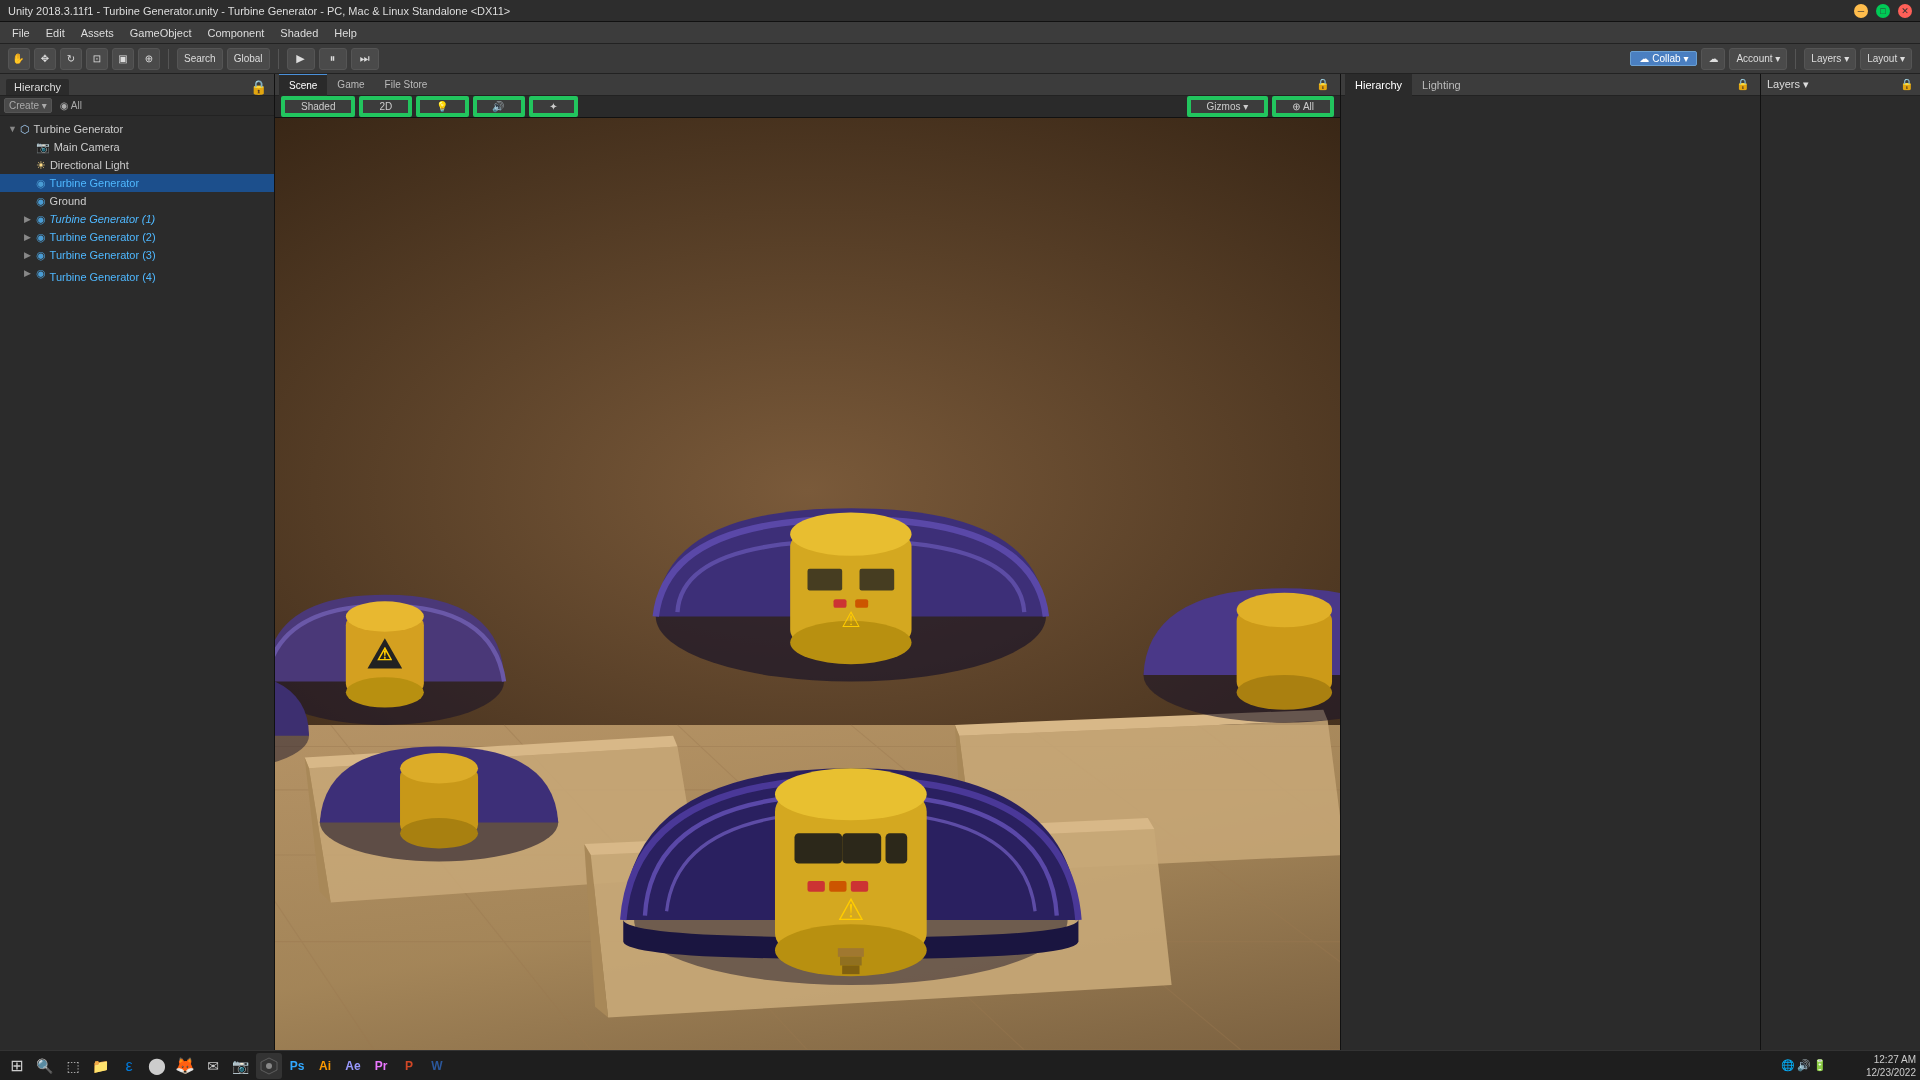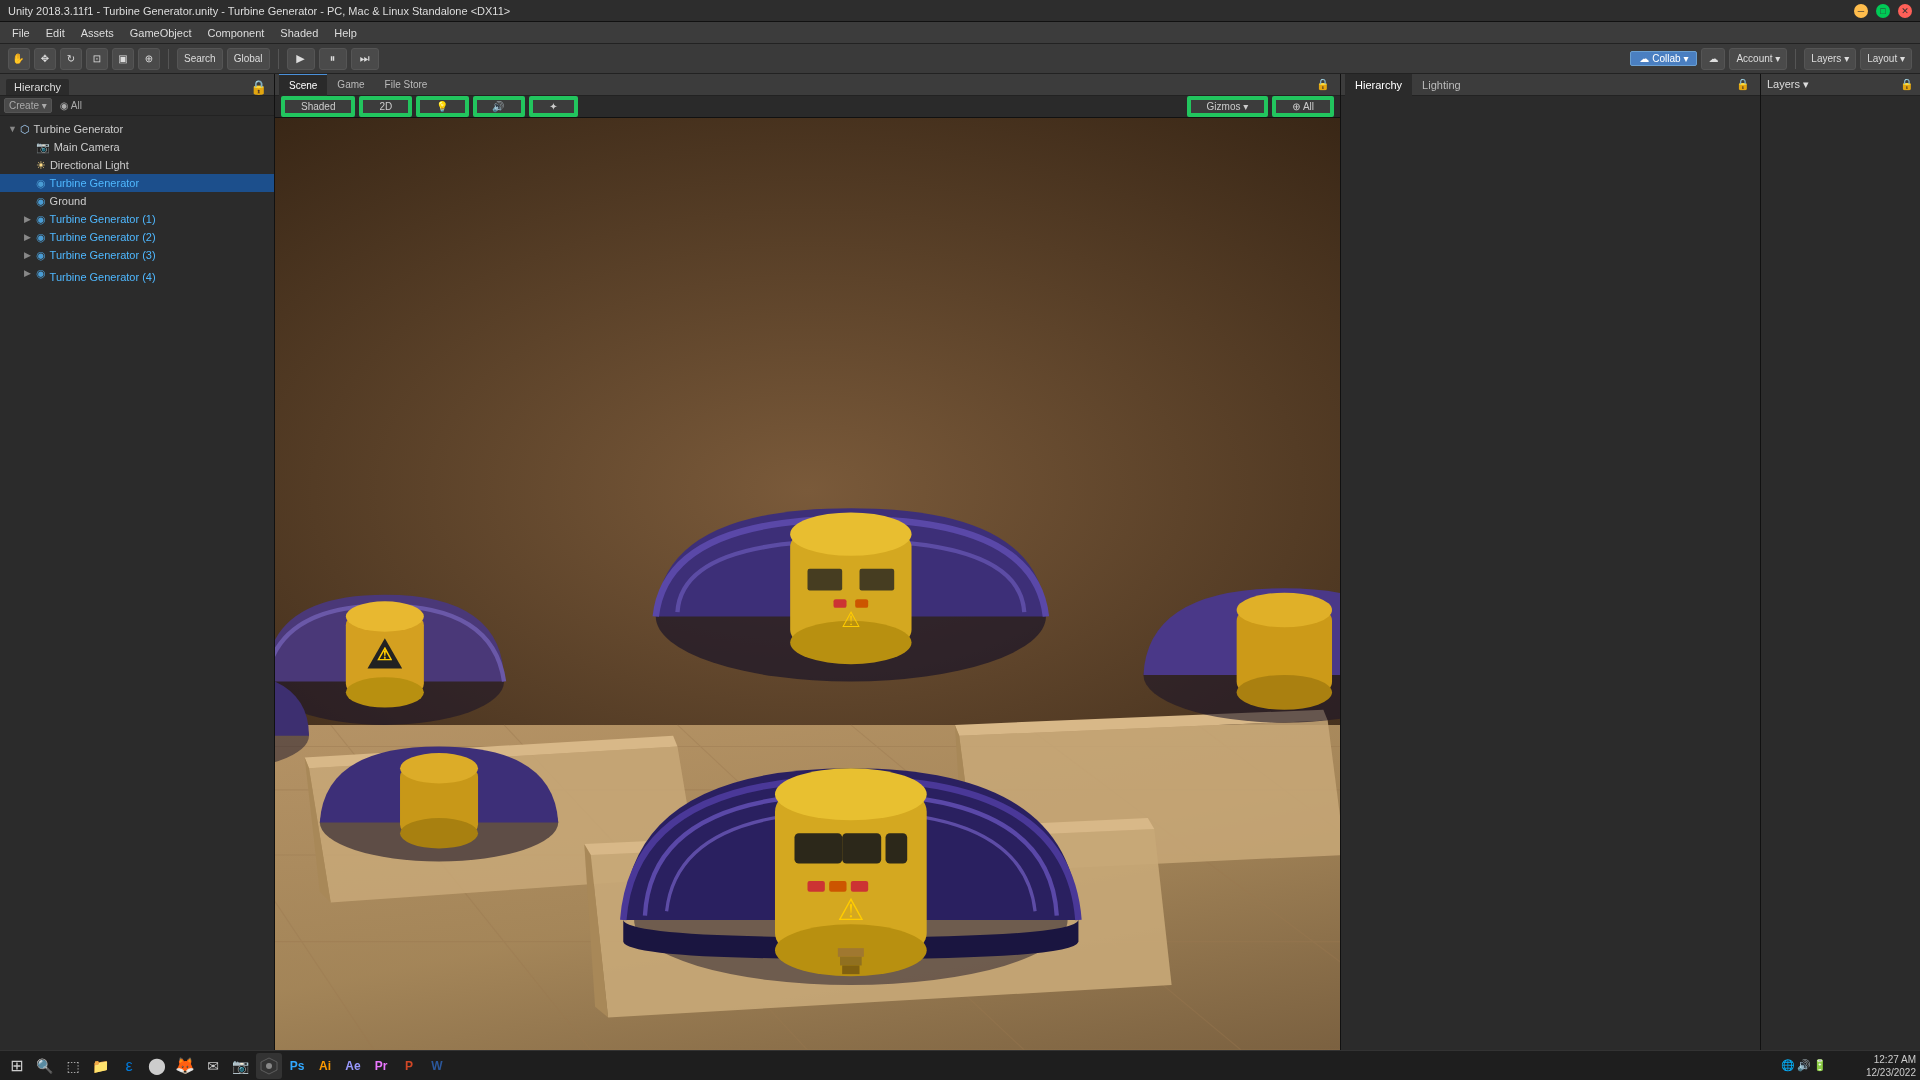--- a/index.html
+++ b/index.html
@@ -413,21 +413,21 @@
 
       <div class="hier-item indent1">
         <span class="arrow"></span>
         <span style="color:#4a9cd4; margin-right:4px; font-size:11px;">◉</span>
         <span>Ground</span>
       </div>
 
       <div class="hier-item indent1">
         <span class="arrow" style="color:#888;">▶</span>
         <span style="color:#4a9cd4; margin-right:4px; font-size:11px;">◉</span>
-        <span style="color:#4fb8ff;">Turbine Generator (1)</span>
+        <span style="color:#4fb8ff;font-style:italic;">Turbine Generator (1)</span>
       </div>
 
       <div class="hier-item indent1">
         <span class="arrow" style="color:#888;">▶</span>
         <span style="color:#4a9cd4; margin-right:4px; font-size:11px;">◉</span>
         <span style="color:#4fb8ff;">Turbine Generator (2)</span>
       </div>
 
       <div class="hier-item indent1">
         <span class="arrow" style="color:#888;">▶</span>

